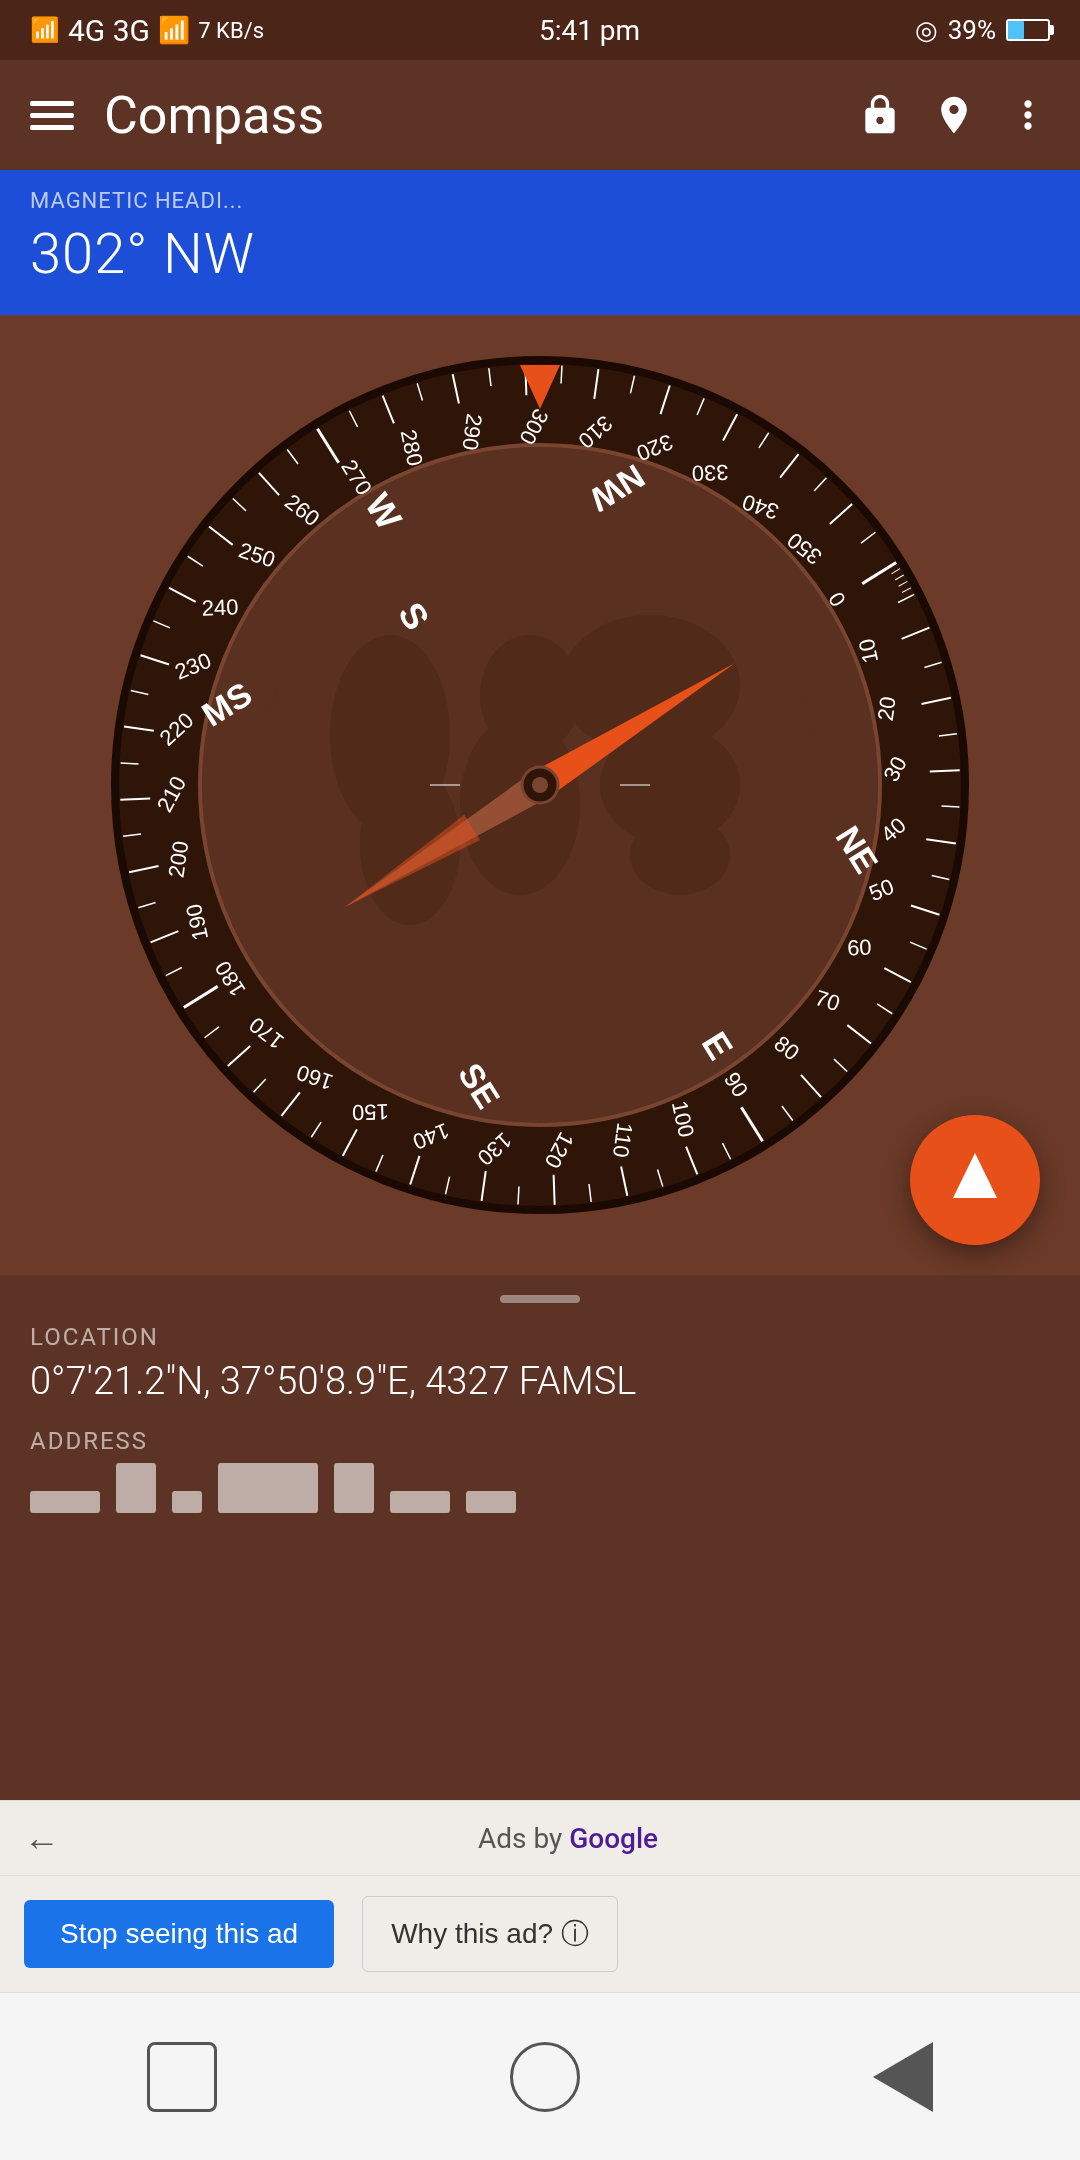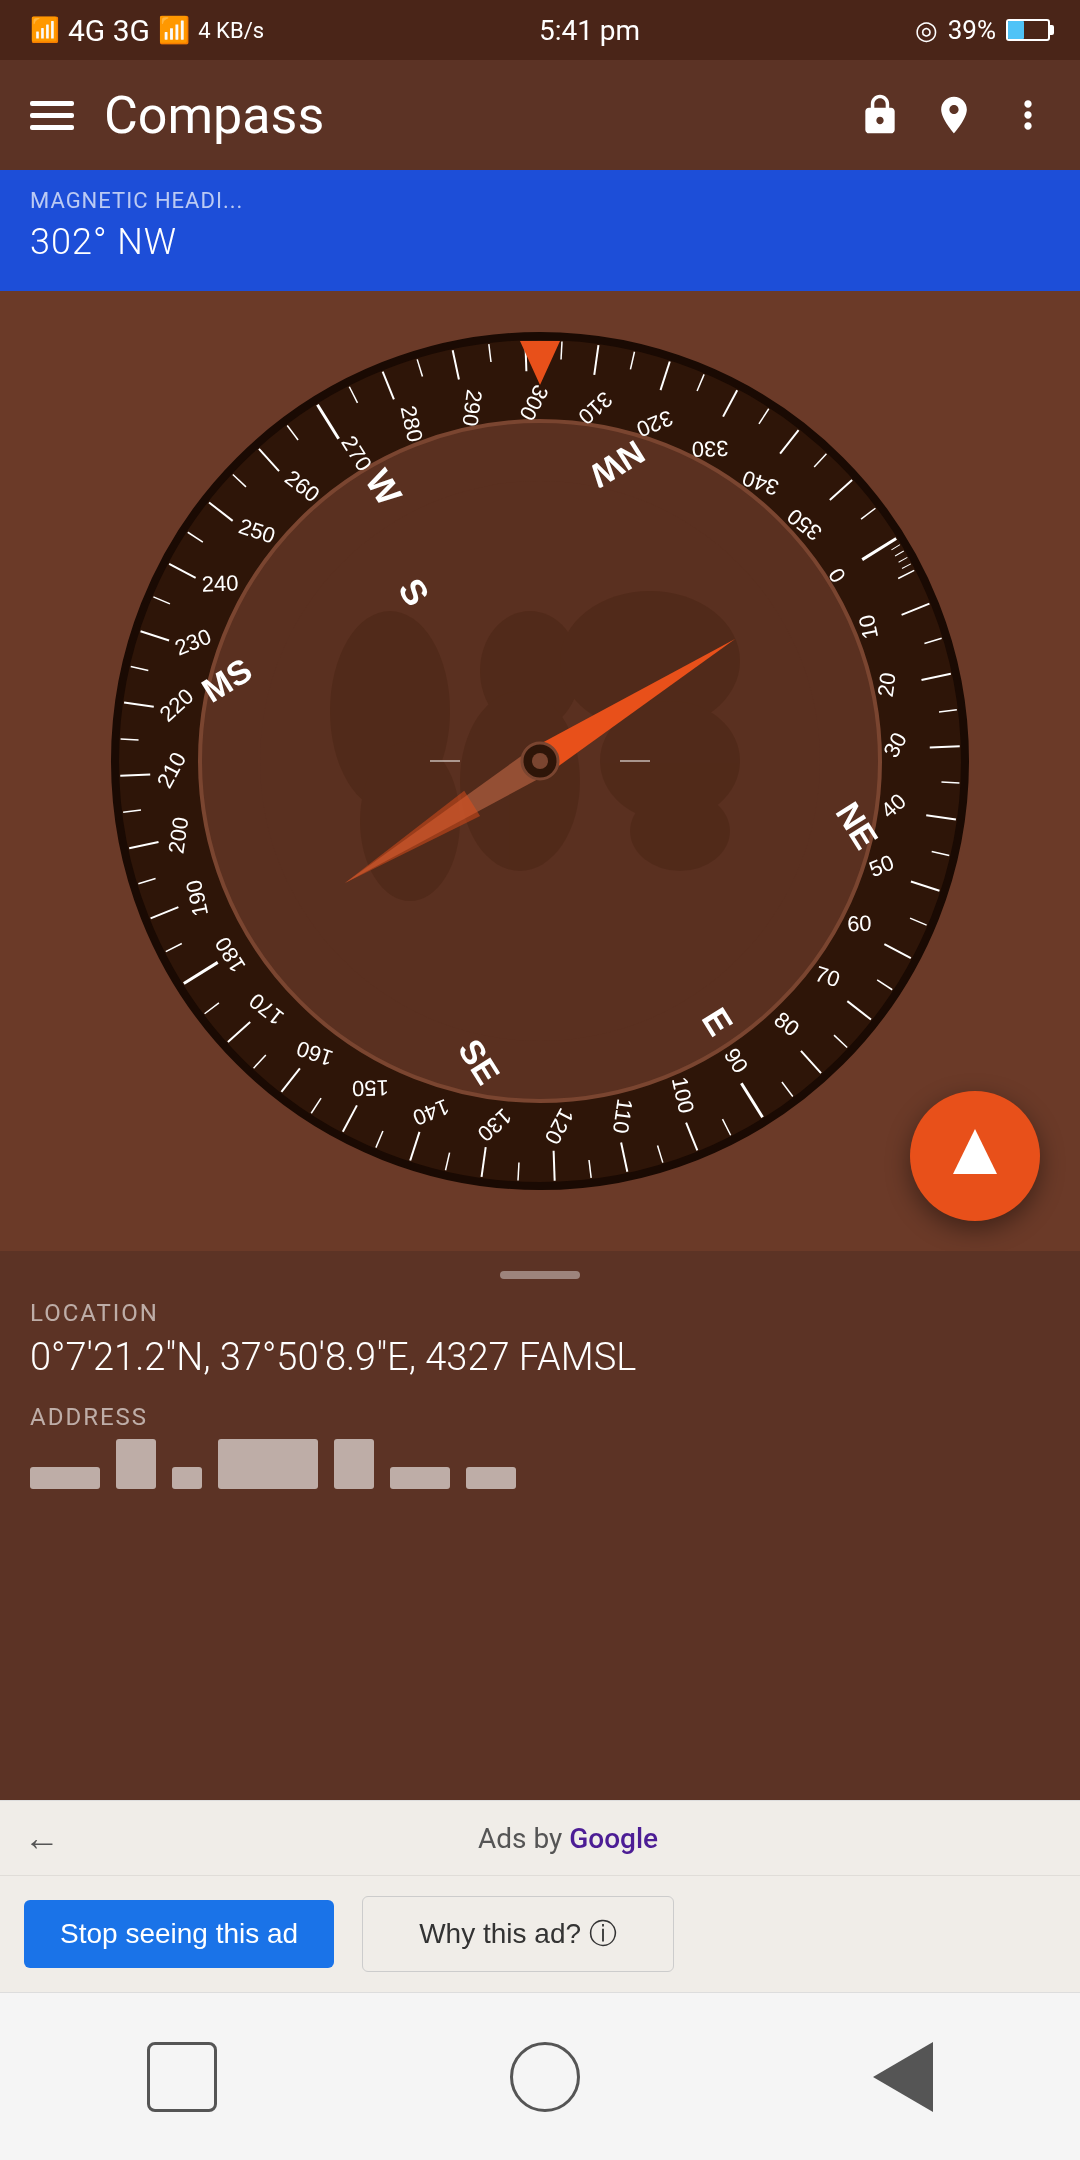--- a/index.html
+++ b/index.html
@@ -113,21 +113,21 @@
     .header-col-center { align-items: center; }
     .header-label {
       color: rgba(255,255,255,0.7);
       font-size: 22px;
       letter-spacing: 1px;
       text-transform: uppercase;
       margin-bottom: 8px;
     }
     .header-value {
       color: white;
-      font-size: 36px;
+      font-size: 56px;
       font-weight: 300;
       letter-spacing: 1px;
       text-align: center;
     }
 
     
     .compass-area {
       width: 100%;
       background: #6b3a28;
       display: flex;
@@ -263,21 +263,21 @@
       border-radius: 6px;
       padding: 18px 36px;
       font-size: 28px;
       cursor: pointer;
     }
     .btn-why-ad {
       background: transparent;
       color: #333;
       border: 1px solid #ccc;
       border-radius: 6px;
-      padding: 18px 56px;
+      padding: 18px 28px;
       font-size: 28px;
       cursor: pointer;
       display: flex;
       align-items: center;
       gap: 8px;
     }
 
     
     .nav-bar {
       position: absolute;
@@ -300,21 +300,21 @@
     }
   </style>
 </head>
 <body>
 
 <div class="status-bar">
   <div class="status-left">
     <span style="font-size:24px;">📶</span>
     <span style="font-size:30px;">4G 3G</span>
     <span>📶</span>
-    <span style="font-size:22px;">4 KB/s</span>
+    <span style="font-size:22px;">7 KB/s</span>
   </div>
   <div class="status-center">5:41 pm</div>
   <div class="status-right">
     <span style="font-size:26px;">◎</span>
     <span>39%</span>
     <div class="battery-bar">
       <div class="battery-fill"></div>
     </div>
   </div>
 </div>

